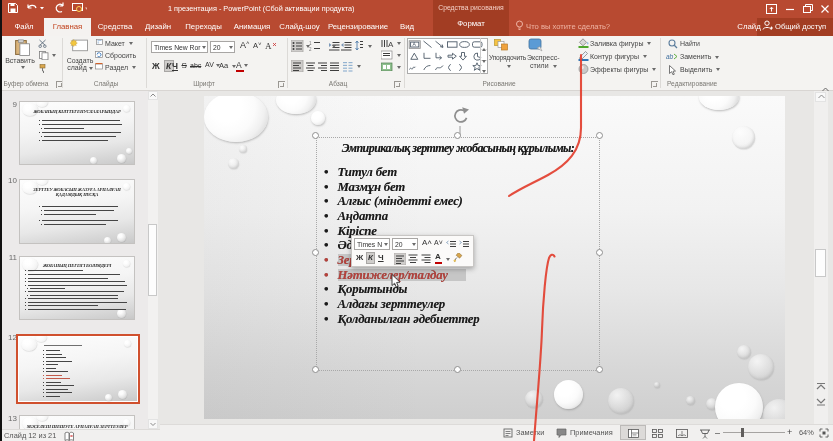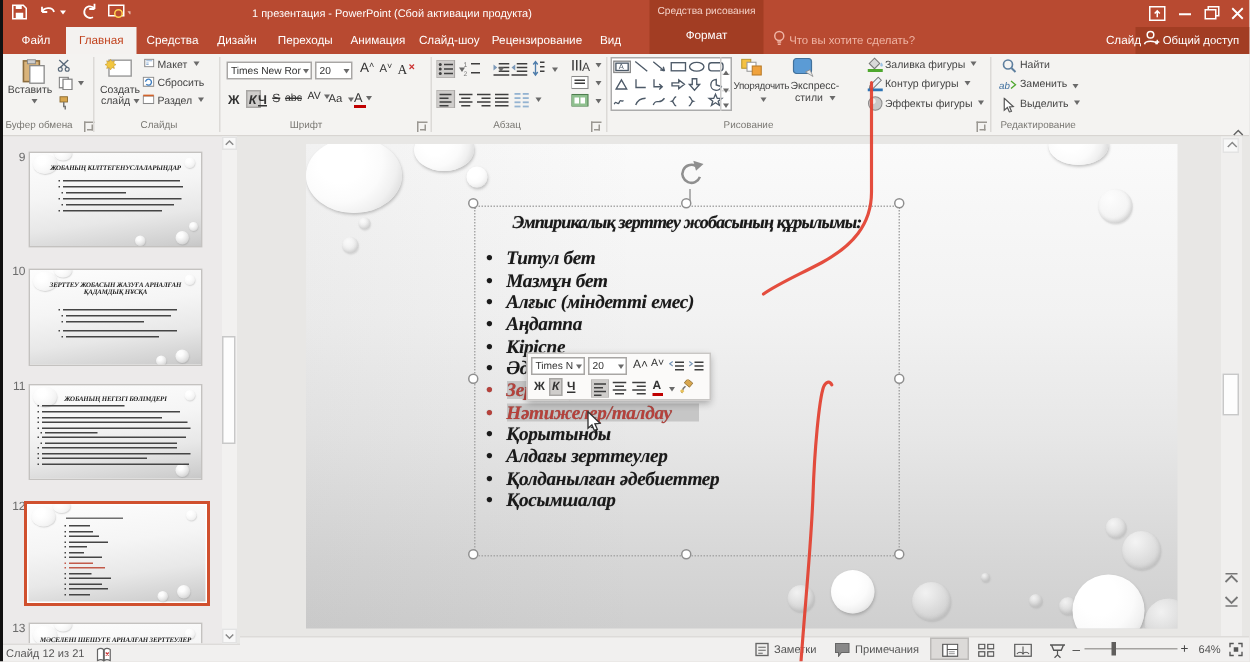--- a/index.html
+++ b/index.html
@@ -531,21 +531,20 @@
       <div class="row"><span class="b">•</span>Мазмұн бет</div>
       <div class="row"><span class="b">•</span>Алғыс (міндетті емес)</div>
       <div class="row"><span class="b">•</span>Аңдатпа</div>
       <div class="row"><span class="b">•</span>Кіріспе</div>
       <div class="row"><span class="b">•</span>Әдебиетке шолу</div>
       <div class="row red"><span class="b">•</span><span class="hl p1">Зерттеу әдісі</span></div>
       <div class="row red"><span class="b">•</span><span class="hl p2">Нәтижелер/талдау</span></div>
       <div class="row"><span class="b">•</span>Қорытынды</div>
       <div class="row"><span class="b">•</span>Алдағы зерттеулер</div>
       <div class="row"><span class="b">•</span>Қолданылған әдебиеттер</div>
-      <div class="row"><span class="b">•</span>Қосымшалар</div>
     </div>
 
     <div id="mtb">
       <div class="mbox" style="left:2px;top:2px;width:36px;">Times N<span class="dd" style="position:absolute;right:1px;top:4px;"></span></div>
       <div class="mbox" style="left:40px;top:2px;width:26px;">20<span class="dd" style="position:absolute;right:1px;top:4px;"></span></div>
       <div class="mtbi" style="left:70px;top:2px;">А˄</div>
       <div class="mtbi" style="left:82px;top:3px;font-size:7px;">А˅</div>
       <svg class="abs" style="left:94px;top:4px;" width="11" height="9" viewBox="0 0 11 9">
           <path d="M2.5,1 l-2,1.5 l2,1.5" stroke="#7a98b8" fill="none" stroke-width="0.8"></path>
           <rect x="4" y="1" width="6" height="1" fill="#3e3e3e"></rect>

